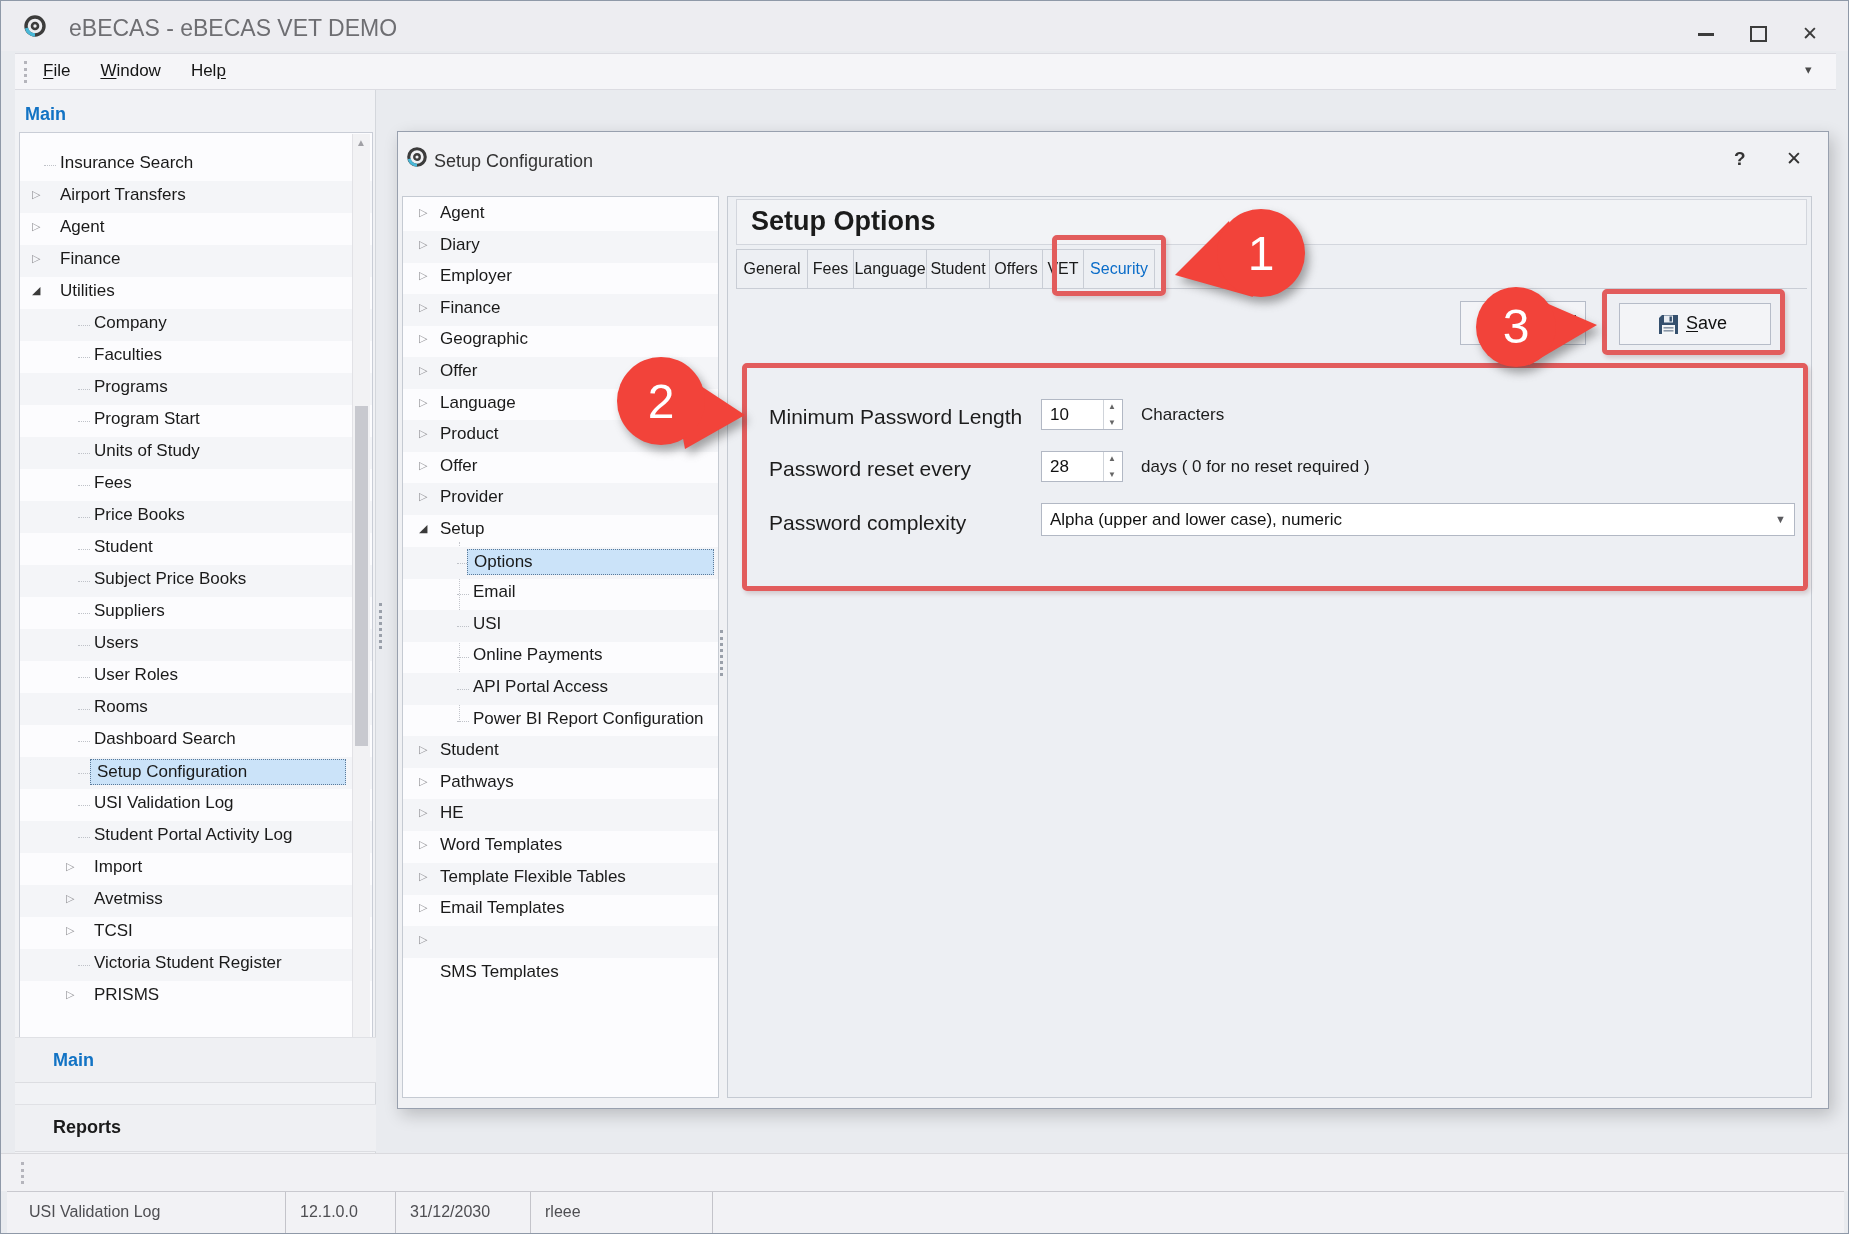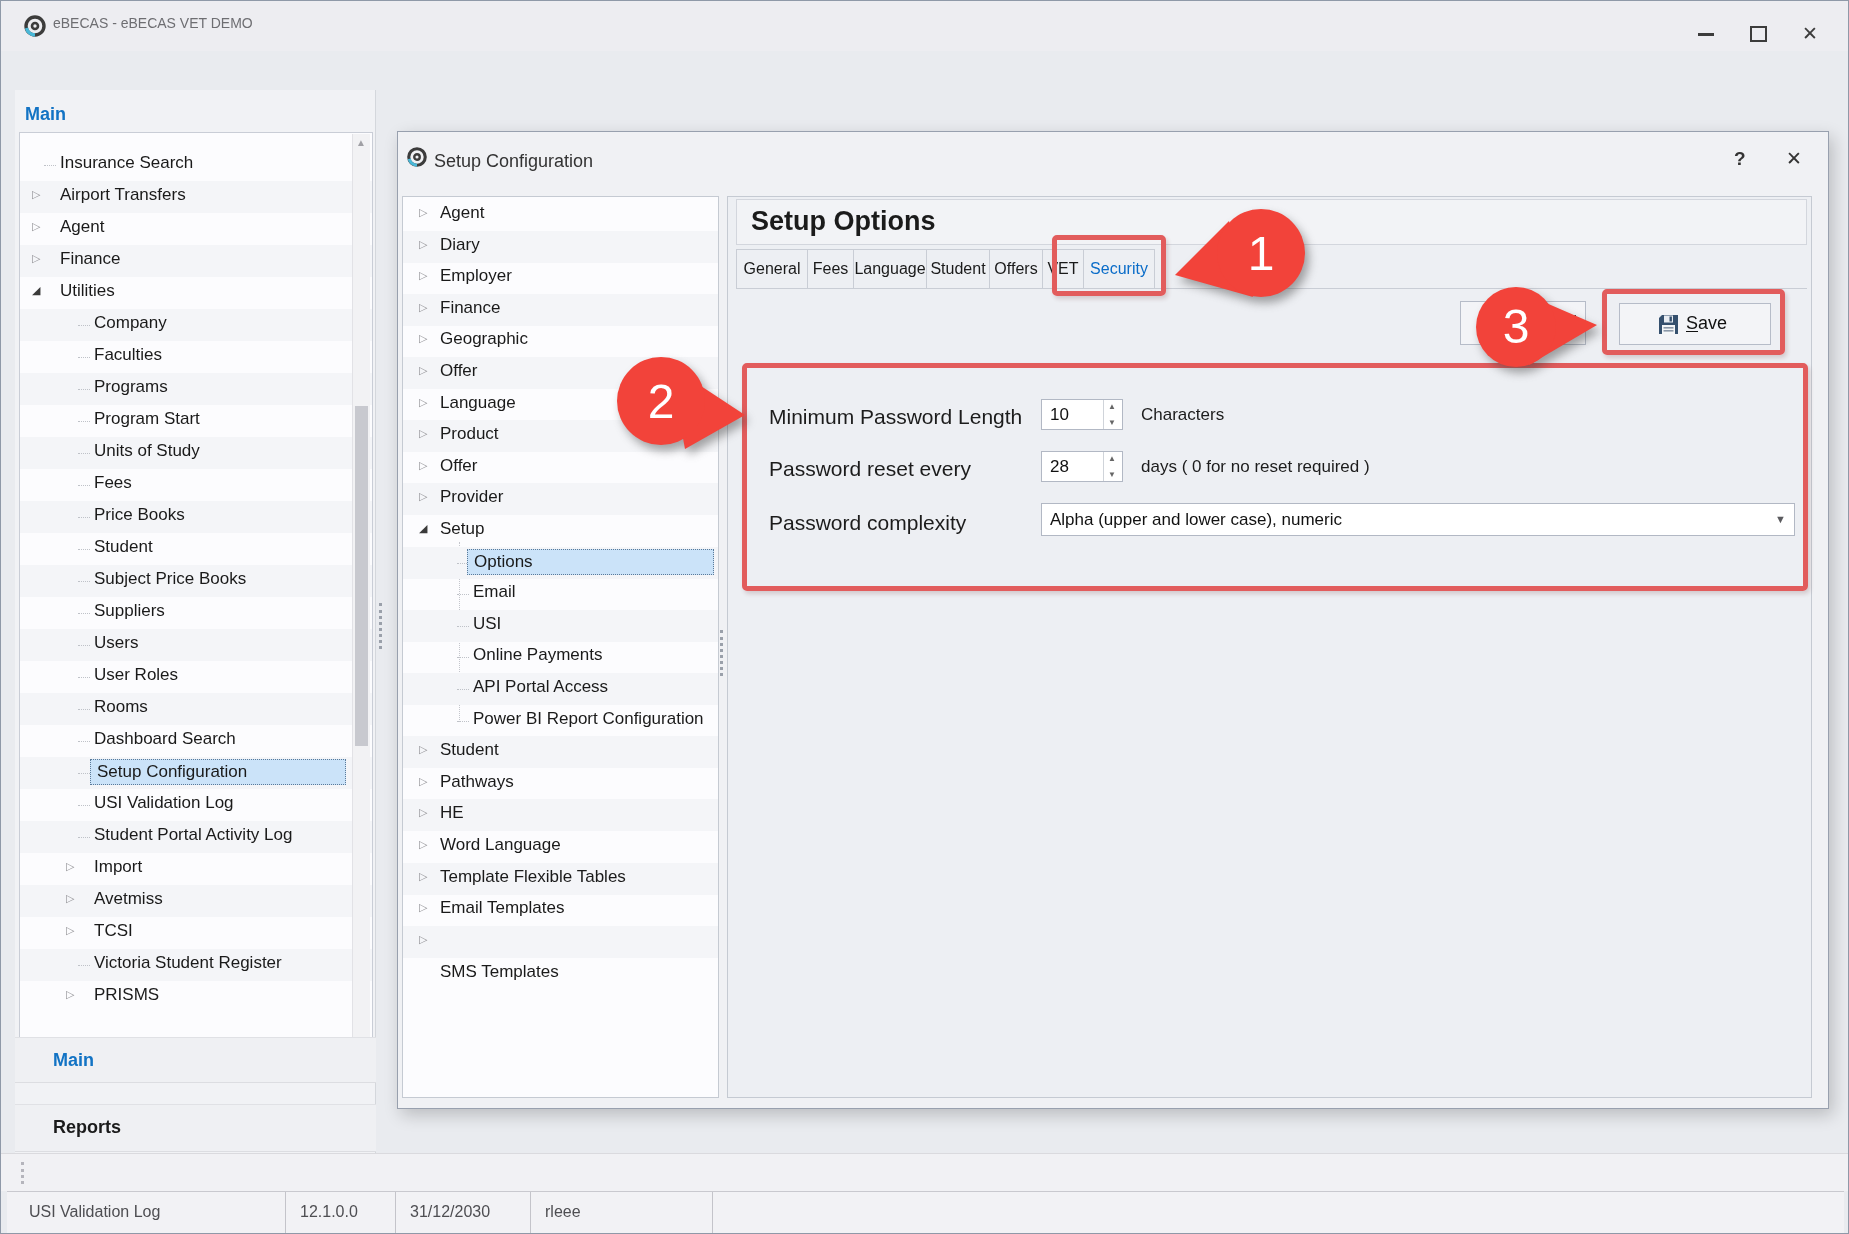--- a/index.html
+++ b/index.html
@@ -2,21 +2,21 @@
 <html><head>
 <meta charset="utf-8">
 <style>
   html,body{margin:0;padding:0;background:#d8dade;font-family:"Liberation Sans","DejaVu Sans",sans-serif;}
   *{box-sizing:border-box;}
   .abs{position:absolute;}
   #window{position:relative;width:1849px;height:1234px;background:#e9ebef;border:1px solid #8f99a8;overflow:hidden;}
 
   
   #titlebar{left:0;top:0;width:100%;height:50px;background:#ededf1;}
-  #app-title{left:52px;top:14px;font-size:14px;color:#6e6e72;}
+  #app-title{left:68px;top:14px;font-size:23px;color:#6e6e72;}
   .wbtn{top:24px;color:#3c3c3c;cursor:default;}
   #btn-min{left:1697px;width:16px;height:3px;background:#3c3c3c;top:32px;}
   #btn-max{left:1749px;top:25px;width:17px;height:16px;border:2px solid #3c3c3c;background:transparent;}
   #btn-close{left:1801px;top:21px;font-size:19px;color:#3c3c3c;}
 
   
   #menubar{left:14px;top:52px;width:1821px;height:37px;background:#f5f5f8;border:1px solid #dcdce2;border-left:none;border-right:none;}
   #menubar .grip{position:absolute;left:9px;top:7px;height:22px;border-left:3px dotted #b5b5bc;}
   .menu-item{position:relative;display:inline-block;margin-right:30px;font-size:17px;color:#141414;}
   #menu-items{position:absolute;left:28px;top:7px;}
@@ -107,20 +107,25 @@
       <circle cx="12" cy="12" r="9" fill="none" stroke="#3c3c3c" stroke-width="3.4"></circle>
       <path d="M3.5 14 A 9 9 0 0 0 12 21" fill="none" stroke="#49b8d8" stroke-width="3.4"></path>
       <circle cx="12" cy="12" r="3" fill="none" stroke="#3c3c3c" stroke-width="2.6"></circle>
     </svg>
     <div id="app-title" class="abs">eBECAS - eBECAS VET DEMO</div>
     <div id="btn-min" class="abs wbtn"></div>
     <div id="btn-max" class="abs wbtn"></div>
     <div id="btn-close" class="abs wbtn">✕</div>
   </div>
 
+  <div id="menubar" class="abs">
+    <div class="grip"></div>
+    <div id="menu-items"><span class="menu-item"><u>F</u>ile</span><span class="menu-item"><u>W</u>indow</span><span class="menu-item">Hel<u>p</u></span></div>
+    <div id="menu-overflow" class="abs">▾</div>
+  </div>
 
   <div id="sidebar" class="abs">
     <div id="sidebar-header" class="abs">Main</div>
     <div id="side-treebox" class="abs">
       <div id="side-rows">
           <div class="trow" style="top: 16px;">
             <span class="dash" style="left: 24px;"></span>
             <span class="lbl" style="left: 40px;">Insurance Search</span>
           </div>
           <div class="trow stripe" style="top: 48px;">
@@ -332,21 +337,21 @@
           <div class="trow" style="top: 570.8px;">
             <span class="expd" style="left: 16px;">▷</span>
             <span class="lbl" style="left: 37px;">Pathways</span>
           </div>
           <div class="trow stripe" style="top: 602.4px;">
             <span class="expd" style="left: 16px;">▷</span>
             <span class="lbl" style="left: 37px;">HE</span>
           </div>
           <div class="trow" style="top: 634px;">
             <span class="expd" style="left: 16px;">▷</span>
-            <span class="lbl" style="left: 37px;">Word Language</span>
+            <span class="lbl" style="left: 37px;">Word Templates</span>
           </div>
           <div class="trow stripe" style="top: 665.6px;">
             <span class="expd" style="left: 16px;">▷</span>
             <span class="lbl" style="left: 37px;">Template Flexible Tables</span>
           </div>
           <div class="trow" style="top: 697.2px;">
             <span class="expd" style="left: 16px;">▷</span>
             <span class="lbl" style="left: 37px;">Email Templates</span>
           </div>
           <div class="trow stripe" style="top: 728.8px;">

